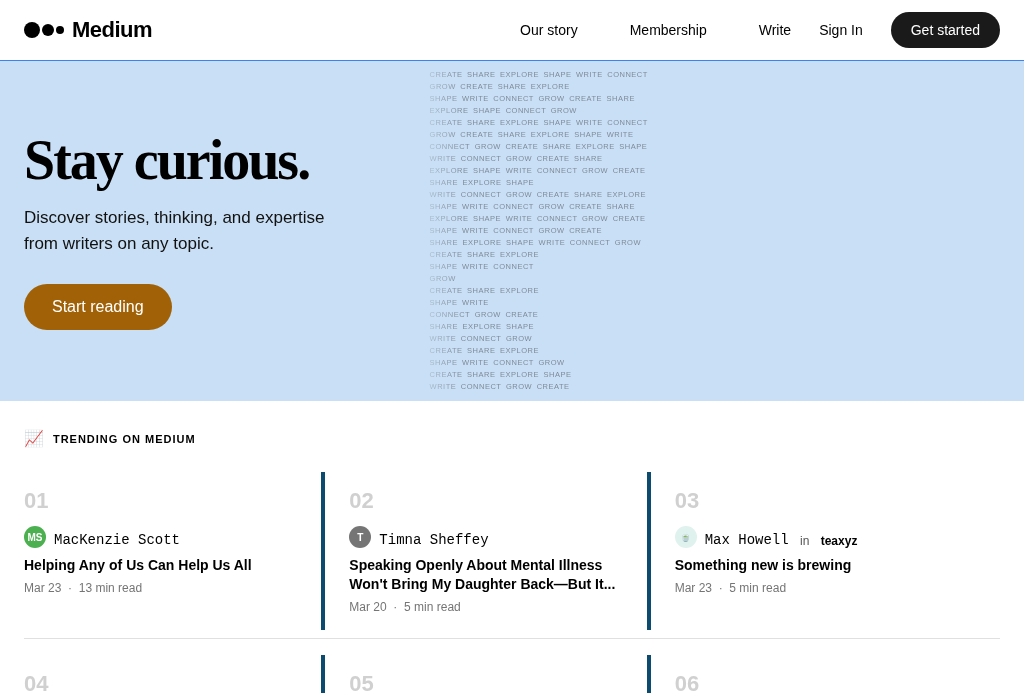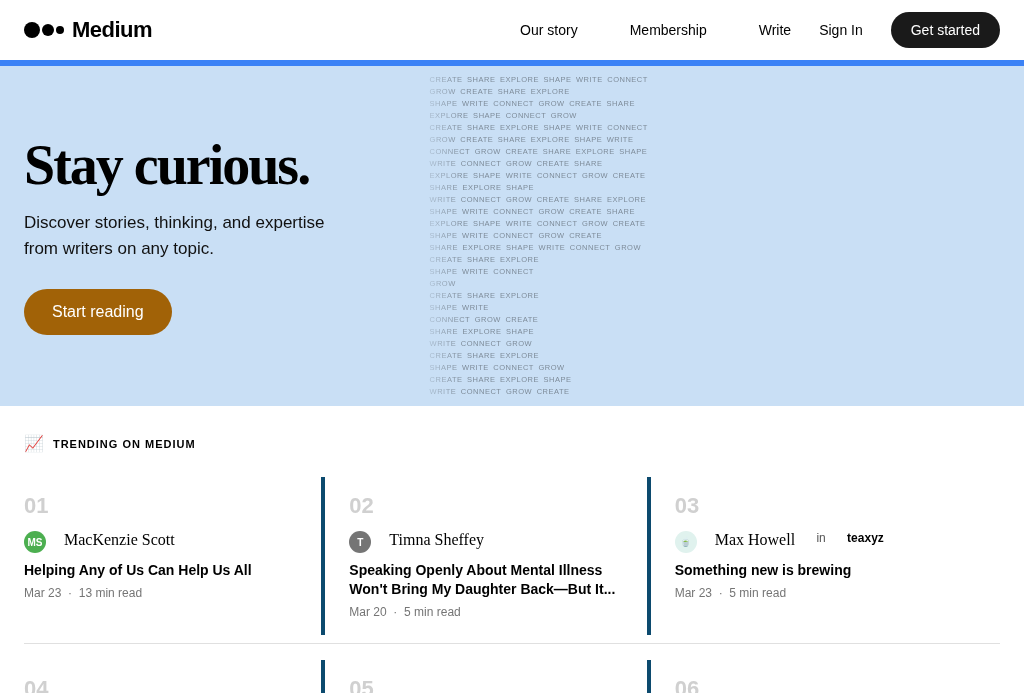--- a/index.html
+++ b/index.html
@@ -1,21 +1,21 @@
 <!DOCTYPE html>
 <html><head>
   <meta charset="utf-8">
   <style>
     * { margin: 0; padding: 0; box-sizing: border-box; }
     body { font-family: 'Georgia', serif; background: #fff; color: #000; font-size: 14px; }
 
     
     nav {
       display: flex; align-items: center; justify-content: space-between;
-      padding: 12px 24px; border-bottom: 6px solid #3b82f6;
+      padding: 12px 24px; border-bottom: 1px solid #3b82f6;
       position: sticky; top: 0; background: #fff; z-index: 100;
     }
     .nav-logo { display: flex; align-items: center; gap: 8px; }
     .nav-logo-icon { width: 40px; height: 24px; }
     .nav-logo-text { font-size: 22px; font-weight: 700; font-family: sans-serif; letter-spacing: -0.5px; }
     .nav-links { display: flex; align-items: center; gap: 28px; }
     .nav-link { text-decoration: none; color: #000; font-family: sans-serif; font-size: 14px; margin-left: 24px; }
     .nav-btn-signin { font-family: sans-serif; font-size: 14px; background: none; border: none; cursor: pointer; color: #000; }
     .nav-btn-started {
       background: #1a1a1a; color: #fff; border: none; border-radius: 999px;
@@ -48,30 +48,30 @@
     }
 
     
     .trending-section { padding: 28px 24px 16px; border-bottom: 1px solid #e0e0e0; }
     .trending-header { display: flex; align-items: center; gap: 8px; font-family: sans-serif; font-size: 11px; font-weight: 700; letter-spacing: 1px; text-transform: uppercase; margin-bottom: 24px; }
     .trending-icon { font-size: 16px; }
     .trending-grid { display: grid; grid-template-columns: 1fr 1fr 1fr; gap: 0; }
     .trending-item { padding: 16px 20px 16px 0; border-right: 4px solid #0c4a6e; padding-right: 24px; margin-right: 24px; }
     .trending-item:last-child { border-right: none; margin-right: 0; }
     .trending-num { font-size: 22px; font-weight: 700; color: #d0d0d0; font-family: sans-serif; margin-bottom: 12px; }
-    .trending-author { display: flex; align-items: flex-start; gap: 18px; margin-bottom: 8px; }
+    .trending-author { display: flex; align-items: flex-end; gap: 8px; margin-bottom: 8px; }
     .author-avatar {
       width: 22px; height: 22px; border-radius: 50%; background: #888;
       display: flex; align-items: center; justify-content: center;
       font-size: 10px; color: #fff; font-family: sans-serif; font-weight: 700;
       flex-shrink: 0; overflow: hidden;
     }
     .author-avatar.green { background: #4caf50; }
     .author-avatar.gray { background: #757575; }
-    .author-name { font-size: 16px; font-family: Liberation Serif, serif; font-weight: 500; }
+    .author-name { font-size: 14px; font-family: Liberation Mono, monospace; font-weight: 500; }
     .author-pub { font-size: 12px; font-family: sans-serif; color: #555; }
     .trending-title { font-size: 14px; font-weight: 700; font-family: sans-serif; line-height: 1.35; margin-bottom: 6px; }
     .trending-meta { font-size: 12px; color: #757575; font-family: sans-serif; }
 
     
     .trending-row2 { display: grid; grid-template-columns: 1fr 1fr 1fr; gap: 0; border-top: 1px solid #e0e0e0; padding-top: 16px; margin-top: 8px; }
   </style>
 </head>
 <body>
 

